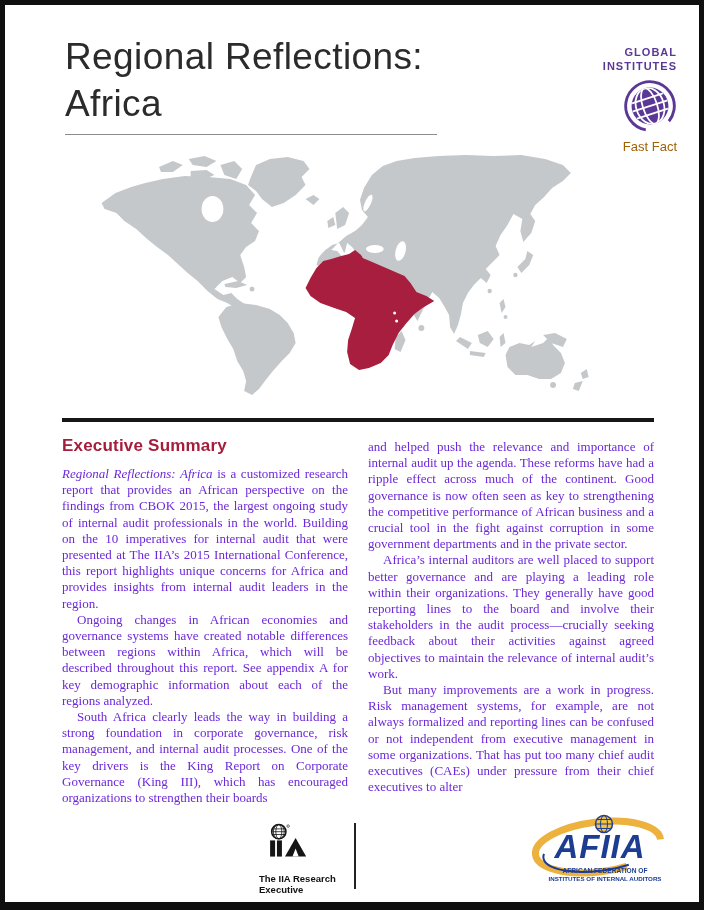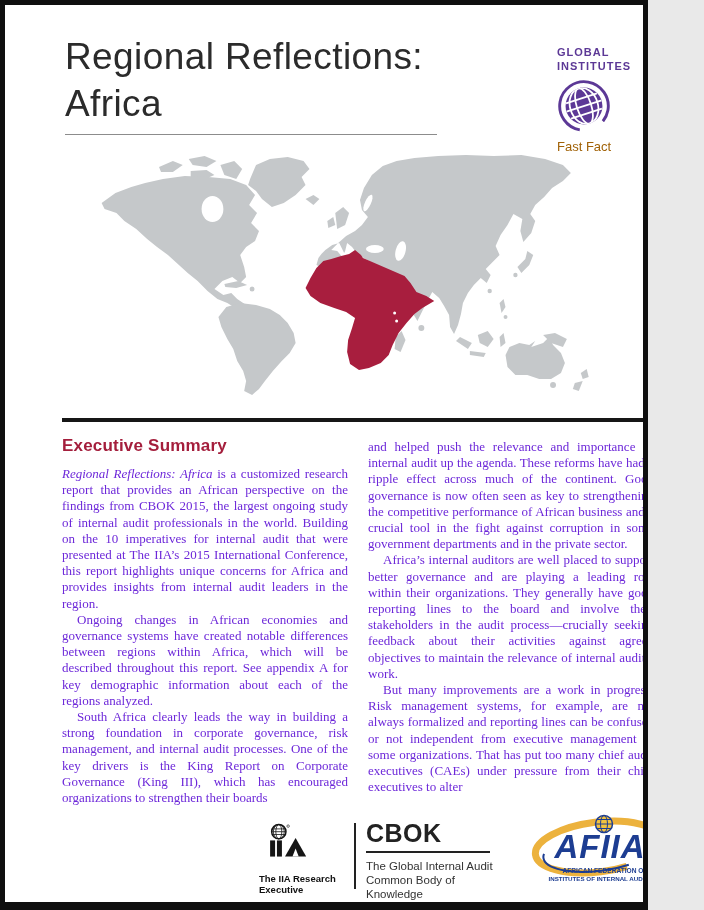--- a/index.html
+++ b/index.html
@@ -1,25 +1,25 @@
 <!DOCTYPE html>
 <html style="--map-land: #c5c8ca; --map-highlight: #a81e3e; --accent: #5c3896; --crimson: #a41e3c;"><head>
 <meta charset="utf-8">
 <style>
   html,body{margin:0;padding:0;background:#e9e9e9;}
   .page{
-    position:relative; width:648px; height:910px; box-sizing:border-box;
+    position:relative; width:704px; height:910px; box-sizing:border-box;
     background:#ffffff; border:5px solid #0f0f0f; border-bottom-width:8px;
     font-family:"Liberation Sans",sans-serif; overflow:hidden;
   }
   
   .title{position:absolute; left:60px; top:28px; font-size:37px; line-height:47px;
     color:#2b2b2b; letter-spacing:.4px; font-weight:400;}
   .title-rule{position:absolute; left:60px; top:129px; width:372px; height:1px; background:#8c8c8c;}
-  .badge{position:absolute; left:552px; top:40px; width:120px; text-align:left;}
+  .badge{position:absolute; left:552px; top:40px; width:120px; text-align:right;}
   .badge-label{font-size:11px; font-weight:bold; letter-spacing:1px; line-height:14px; color:var(--accent);}
   .badge-globe{width:54px; height:54px; margin:6px auto 2px;}
   .badge-sub{font-size:13px; color:#a16207;}
   
   .map{position:absolute; left:57px; top:146px; width:594px; height:258px;}
   .map svg{width:100%; height:100%; display:block;}
   .land{fill:var(--map-land);}
   .sea{fill:#ffffff;}
   .highlight{fill:var(--map-highlight);}
   .black-rule{position:absolute; left:57px; top:413px; width:592px; height:4px; background:#161616;}
@@ -166,28 +166,20 @@
       <polygon points="52,54 57,41 62,54" fill="#ffffff"></polygon>
     </svg>
     <div class="iia-text">
       <div>The IIA Research</div>
       <div>Executive</div>
     </div>
   </div>
 
   <div class="footer-divider"></div>
 
-  <div class="cbok-block">
-    <div class="cbok-title">CBOK</div>
-    <div class="cbok-rule"></div>
-    <div class="cbok-sub">
-      <div>The Global Internal Audit</div>
-      <div>Common Body of Knowledge</div>
-    </div>
-  </div>
 
   <div class="afiia-block">
     <svg viewBox="0 0 142 80">
       <ellipse cx="69" cy="34" rx="63" ry="25" fill="none" stroke="#ecb23d" stroke-width="7" stroke-dasharray="250 146" stroke-dashoffset="-46" transform="rotate(-7 69 34)"></ellipse>
       <ellipse cx="70" cy="38" rx="56" ry="20" fill="none" stroke="#1d3d92" stroke-width="2" stroke-dasharray="95 260" stroke-dashoffset="-35" transform="rotate(-7 70 38)"></ellipse>
       <text x="71" y="45" text-anchor="middle" font-family="Liberation Sans, sans-serif" font-size="33" font-weight="bold" font-style="italic" letter-spacing="1" fill="#1d3d92">AFIIA</text>
       <circle cx="75" cy="11" r="8.5" fill="#f3c23e" stroke="#1d3d92" stroke-width="1.5"></circle>
       <g stroke="#1d3d92" stroke-width="1" fill="none">
         <ellipse cx="75" cy="11" rx="3.5" ry="8.5"></ellipse>
         <line x1="66.5" y1="11" x2="83.5" y2="11"></line>

